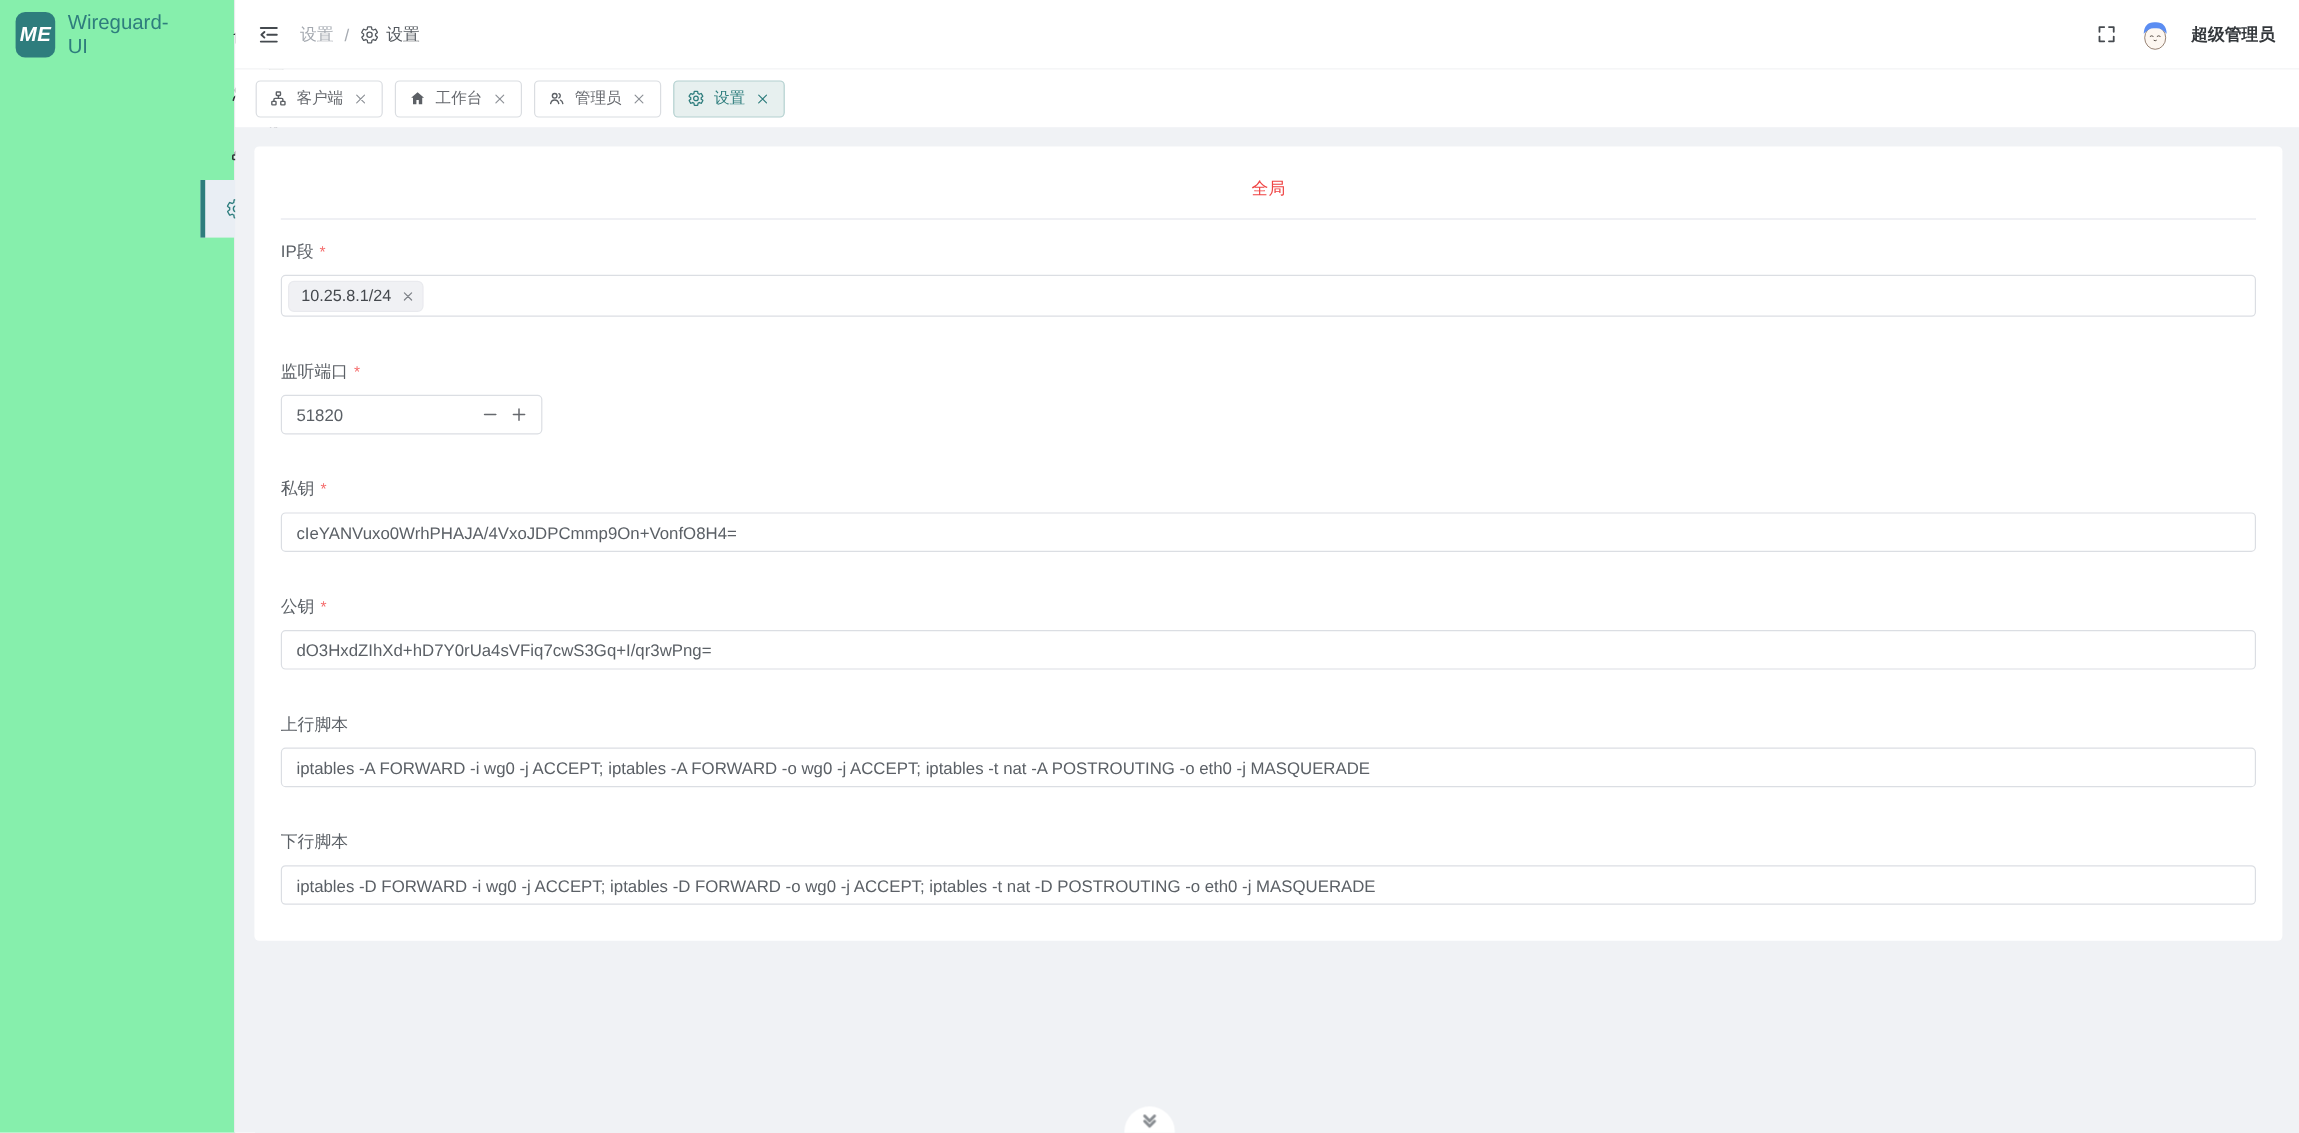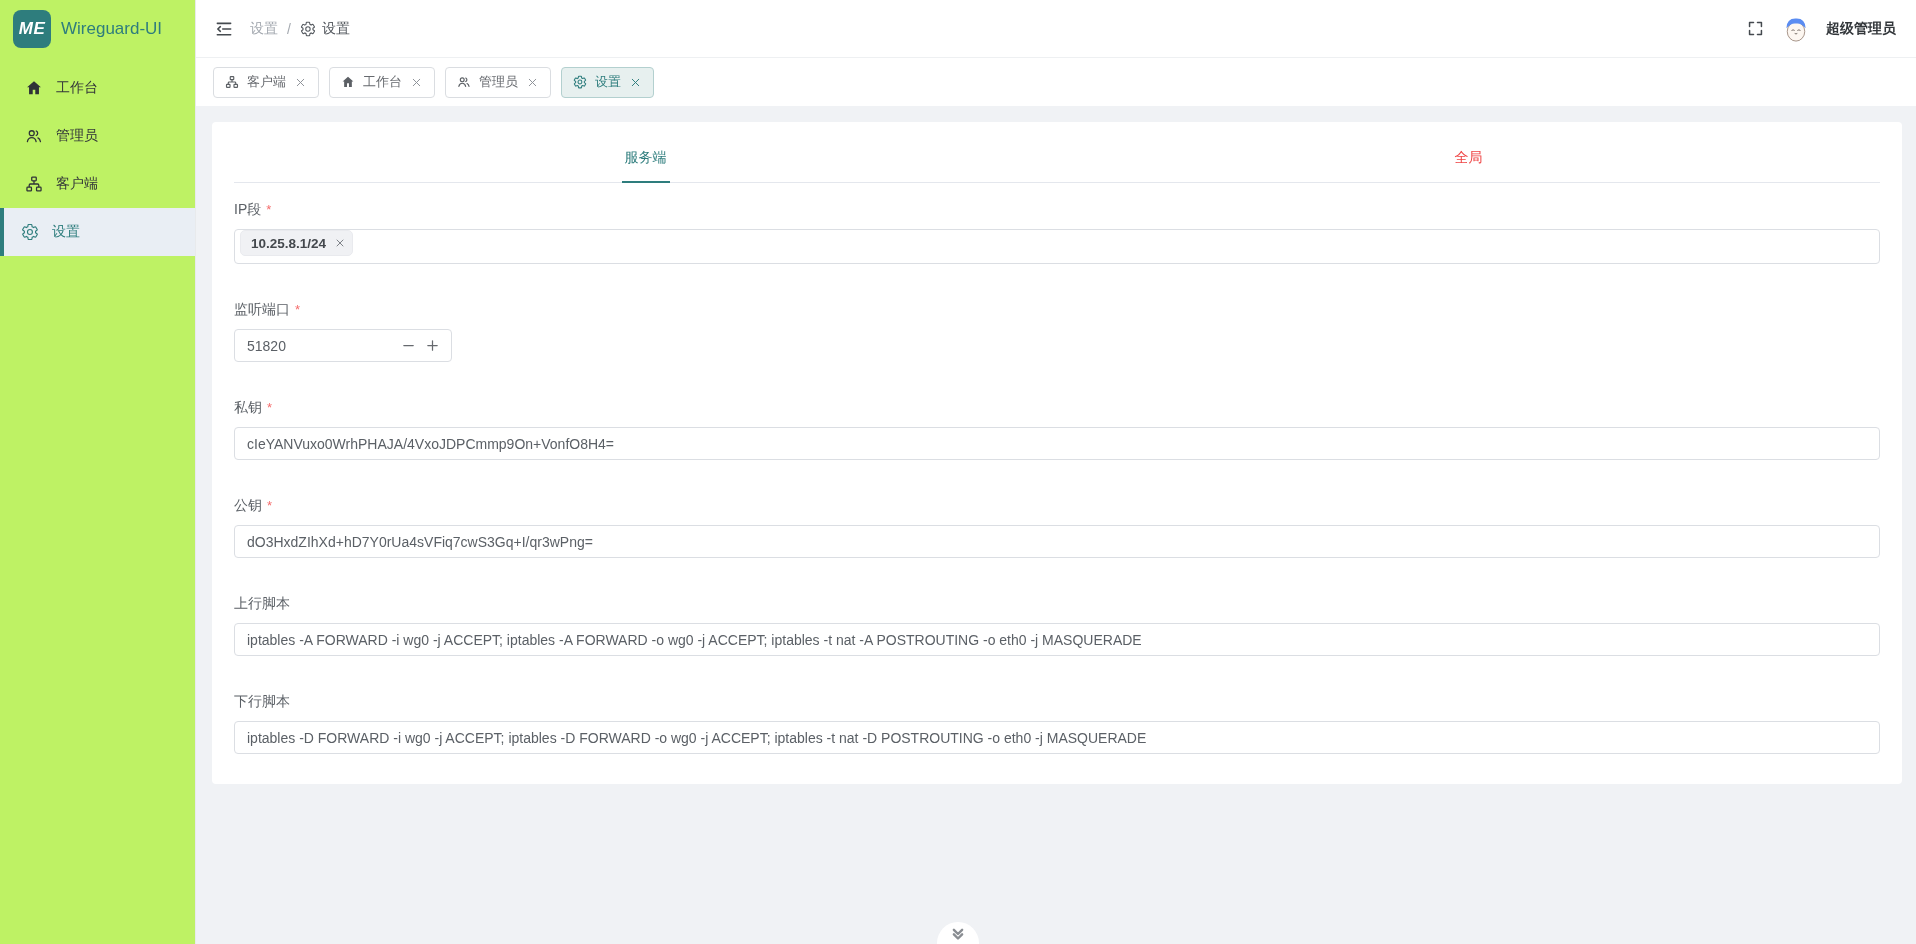--- a/index.html
+++ b/index.html
@@ -10,22 +10,22 @@
     background: #ffffff;
     color: #333639;
     font-size: 14px;
   }
   svg { display: block; }
 
   
   .sidebar {
     width: 196px; min-width: 196px; height: 100%;
     border-right: 1px solid #e8eaec;
-    background: #bef264;
-    display: flex; flex-direction: column;
+    background: #86efac;
+    display: flex;  gap: 22px;
   }
   .logo-row {
     height: 58px; display: flex; align-items: center;
     padding-left: 13px; gap: 10px; cursor: pointer;
   }
   .logo-badge {
     width: 38px; height: 38px; border-radius: 8px;
     background: #2e7d7d; color: #fff;
     display: flex; align-items: center; justify-content: center;
     font-weight: 700; font-style: italic; font-size: 17px; letter-spacing: 0.5px;
@@ -102,21 +102,21 @@
   .form-item { margin-bottom: 37px; }
   .form-label { display: inline-block; font-size: 14px; color: #5b6066; margin-bottom: 10px; }
   .form-label.required::after { content: "*"; color: #f56c6c; margin-left: 5px; font-size: 13px; }
   .input, .tag-input {
     width: 100%; height: 33px;
     border: 1px solid #dbdee3; border-radius: 4px; background: #fff;
     font-size: 14px; color: #5b6066; padding: 0 12px;
     font-family: "Liberation Sans", "DejaVu Sans", sans-serif;
     outline: none;
   }
-  .tag-input { display: flex; padding: 0 5px; height: 35px; font-weight: bold; }
+  .tag-input { display: flex; align-items: center; padding: 0 5px; height: 35px; }
   .ip-tag {
     height: 26px; padding: 0 5px 0 10px; border-radius: 5px;
     background: #f0f1f4; border: 1px solid #e9eaee;
     display: inline-flex; align-items: center; gap: 7px;
     font-size: 13.5px; color: #44484d;
   }
   .ip-tag .t-close { width: 14px; height: 14px; color: #7d8187; cursor: pointer; padding: 1px; }
   .stepper-wrap { position: relative; width: 218px; }
   .stepper-wrap .input { width: 100%; padding-right: 64px; }
   .stepper-btns {
@@ -295,23 +295,20 @@
             <path d="M6 6l12 12M18 6 6 18"></path>
           </svg>
       </span>
     </span>
   </div>
 
   <main class="main">
     <section class="card">
 
       <div class="ctabs">
-        <div class="ctab active">
-          <span>服务端</span>
-        </div>
         <div class="ctab">
           <span>全局</span>
         </div>
       </div>
 
       <form class="form">
 
         <div class="form-item">
           <label class="form-label required">IP段</label>
           <div class="tag-input">

